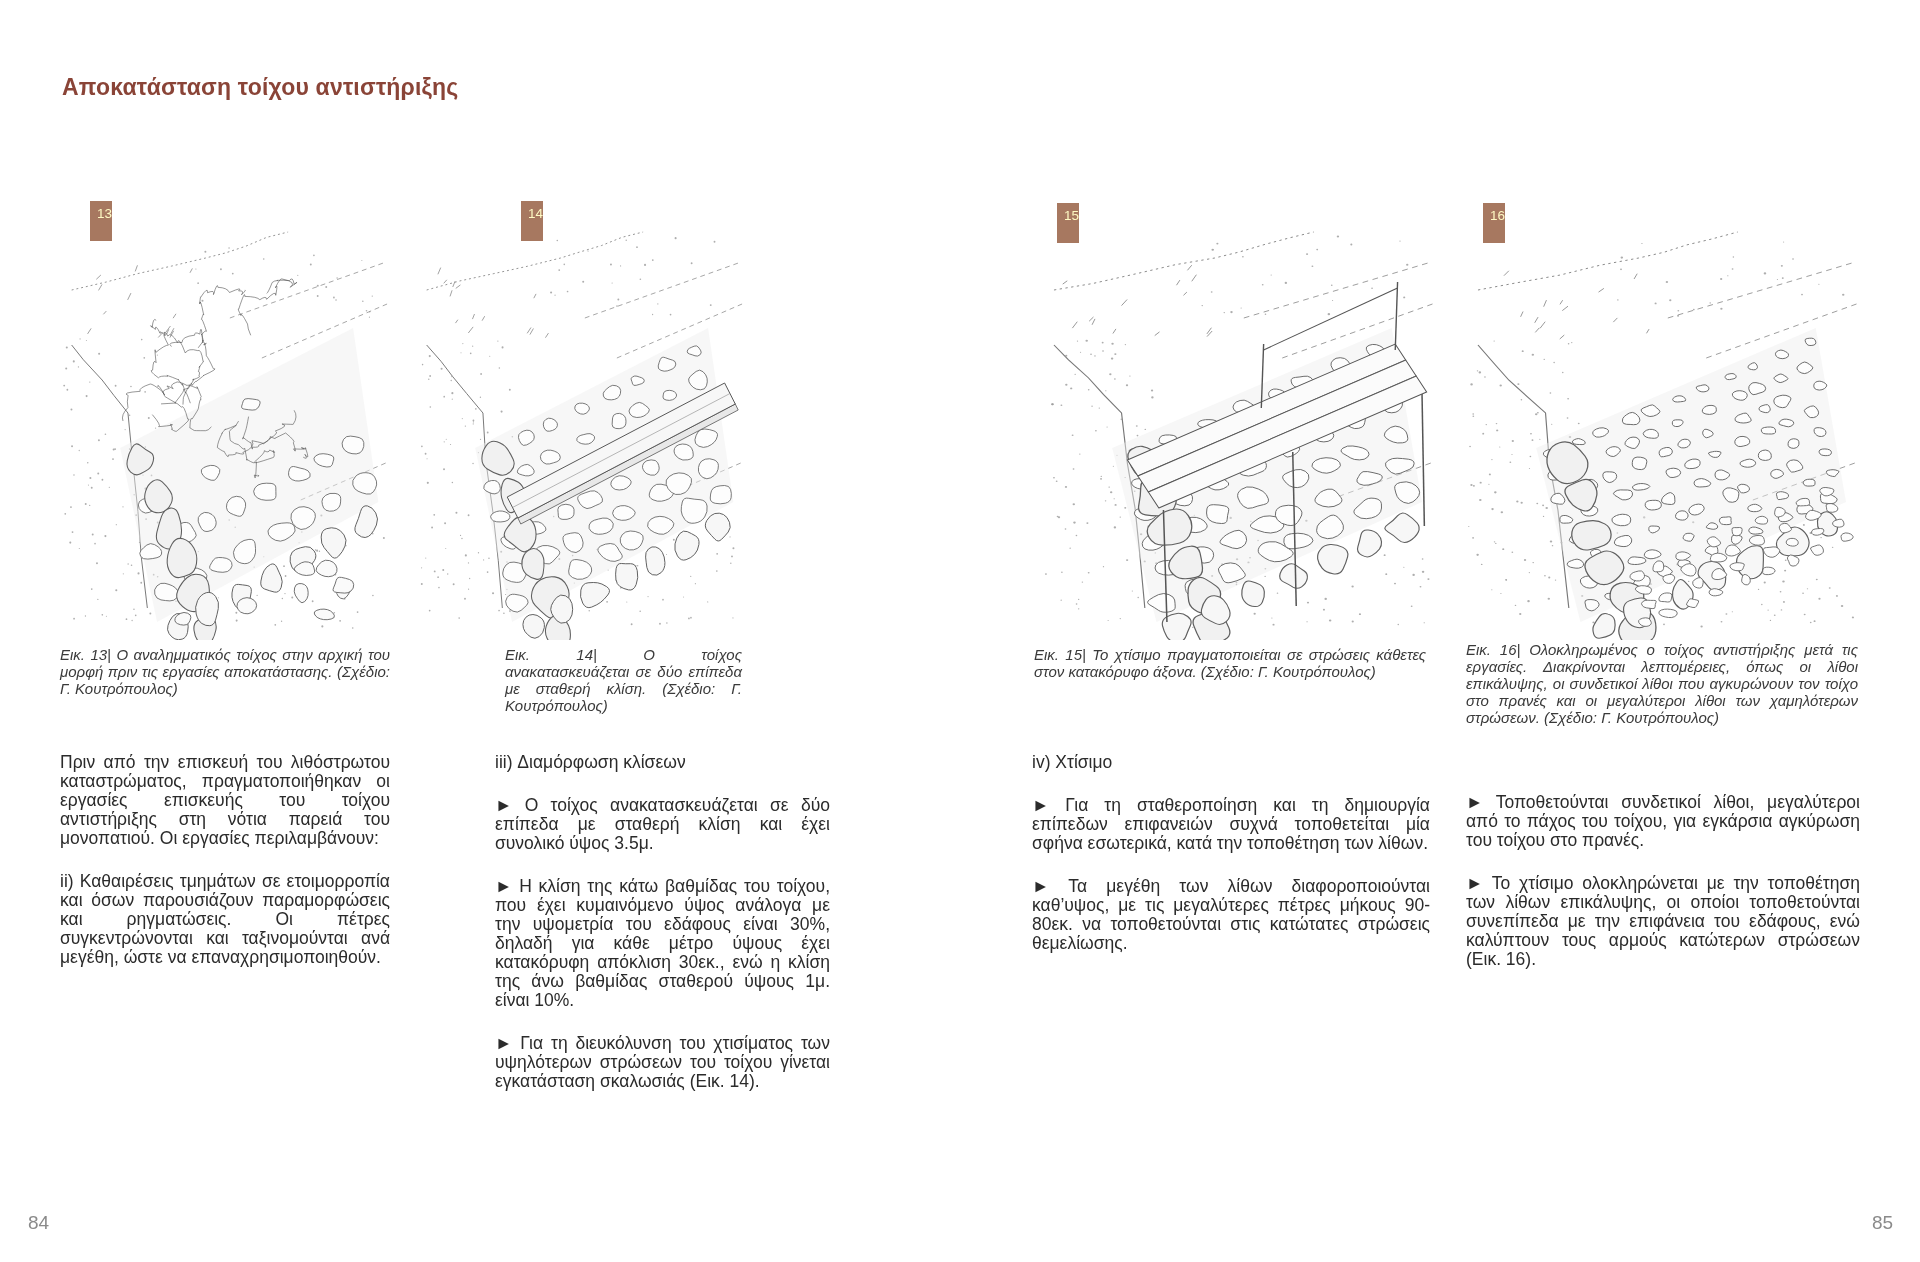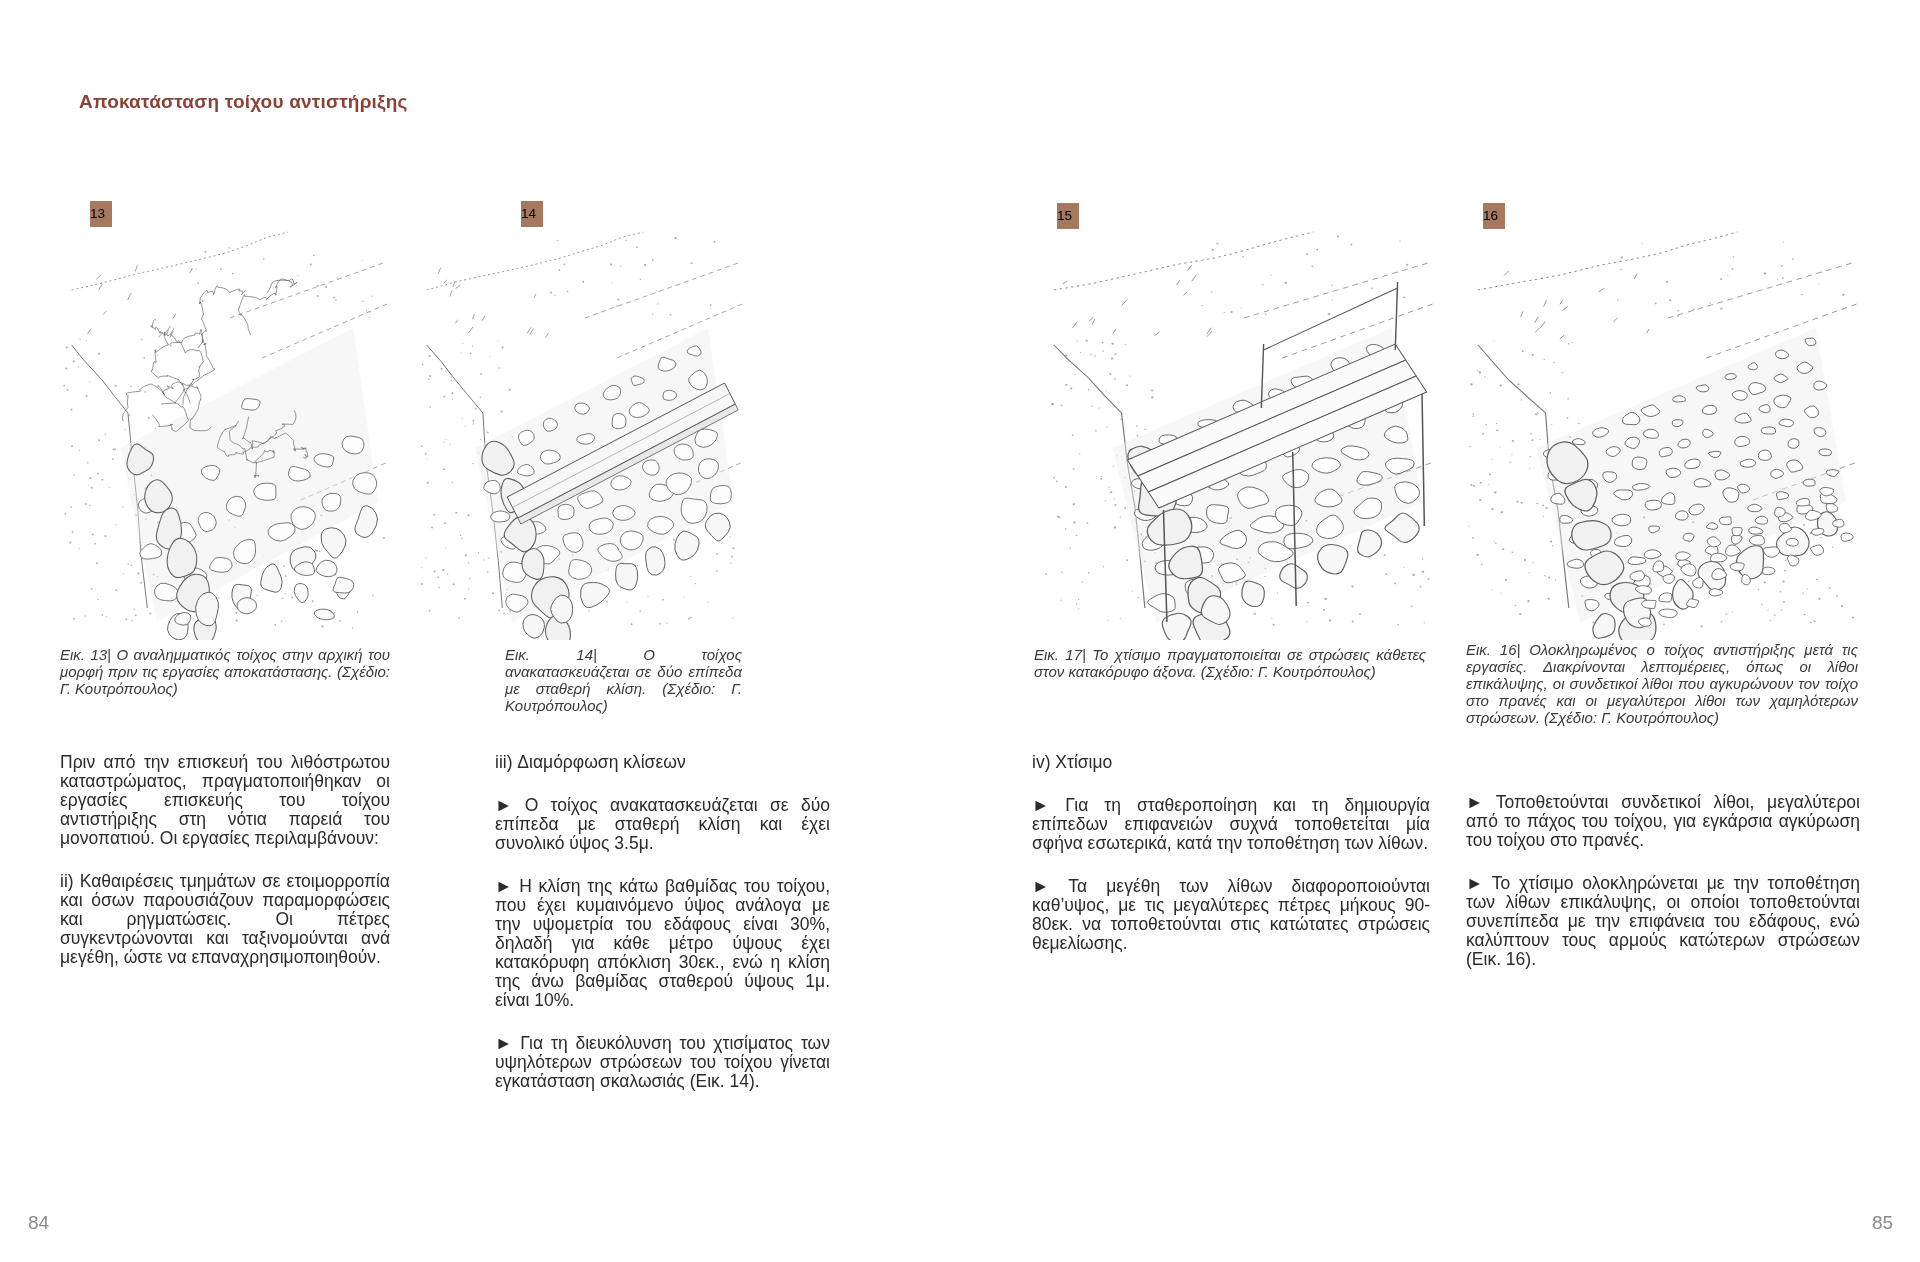--- a/index.html
+++ b/index.html
@@ -1,30 +1,30 @@
 <!DOCTYPE html>
 <html lang="el" style="--title-color: #8a4437; --badge-color: #a77860; --body-color: #2b2b2b; --caption-color: #3a3a3a; --pagenum-color: #8a8a8a;"><head>
 <meta charset="utf-8">
 <style>
   html,body{margin:0;padding:0;background:#ffffff;}
   .page{
     position:relative;width:1920px;height:1262px;background:#ffffff;overflow:hidden;
     font-family:"Liberation Sans","DejaVu Sans",sans-serif;
   }
   .title{
-    position:absolute;left:62px;top:74px;margin:17px;
-    font-size:19px;font-weight:700;letter-spacing:.2px;
+    position:absolute;left:62px;top:74px;margin:0;
+    font-size:23px;font-weight:700;letter-spacing:.2px;
     color:var(--title-color,#8a4437);
   }
   .figure{position:absolute;}
   .figure svg{width:100%;height:100%;display:block;}
   .fig-badge{
-    position:absolute;width:22px;height:26px;
-    background:var(--badge-color,#a77860);color:#000000;
-    font-size:13.5px;line-height:26px;text-align:left;
+    position:absolute;width:22px;height:40px;
+    background:var(--badge-color,#a77860);color:#fef9c3;
+    font-size:13.5px;line-height:26px;text-align:right;
   }
   .caption{
     position:absolute;font-size:15px;line-height:17px;
     color:var(--caption-color,#3a3a3a);text-align:justify;font-style:italic;
   }
   .bodycol{
     position:absolute;font-size:17.5px;line-height:19px;
     color:var(--body-color,#2b2b2b);text-align:justify;
   }
   .bodycol p{margin:0 0 24px 0;}
@@ -1114,21 +1114,21 @@
       </svg>
   </div>
 
   <div class="fig-badge" style="left:90px;top:201px">13</div>
   <div class="fig-badge" style="left:521px;top:201px">14</div>
   <div class="fig-badge" style="left:1057px;top:203px">15</div>
   <div class="fig-badge" style="left:1483px;top:203px">16</div>
 
   <div class="caption" style="left:60px;top:646px;width:330px">Εικ. 13| Ο αναλημματικός τοίχος στην αρχική του μορφή πριν τις εργασίες αποκατάστασης. (Σχέδιο: Γ. Κουτρόπουλος)</div>
   <div class="caption" style="left:505px;top:646px;width:237px">Εικ. 14| Ο τοίχος ανακατασκευάζεται σε δύο επίπεδα με σταθερή κλίση. (Σχέδιο: Γ. Κουτρόπουλος)</div>
-  <div class="caption" style="left:1034px;top:646px;width:392px">Εικ. 17| Το χτίσιμο πραγματοποιείται σε στρώσεις κάθετες στον κατακόρυφο άξονα. (Σχέδιο: Γ. Κουτρόπουλος)</div>
+  <div class="caption" style="left:1034px;top:646px;width:392px">Εικ. 15| Το χτίσιμο πραγματοποιείται σε στρώσεις κάθετες στον κατακόρυφο άξονα. (Σχέδιο: Γ. Κουτρόπουλος)</div>
   <div class="caption" style="left:1466px;top:641px;width:392px">Εικ. 16| Ολοκληρωμένος ο τοίχος αντιστήριξης μετά τις εργασίες. Διακρίνονται λεπτομέρειες, όπως οι λίθοι επικάλυψης, οι συνδετικοί λίθοι που αγκυρώνουν τον τοίχο στο πρανές και οι μεγαλύτεροι λίθοι των χαμηλότερων στρώσεων. (Σχέδιο: Γ. Κουτρόπουλος)</div>
 
   <div class="bodycol" style="left:60px;top:753px;width:330px">
     <p>Πριν από την επισκευή του λιθόστρωτου καταστρώματος, πραγματοποιήθηκαν οι εργασίες επισκευής του τοίχου αντιστήριξης στη νότια παρειά του μονοπατιού. Οι εργασίες περιλαμβάνουν:</p>
     <p>ii) Καθαιρέσεις τμημάτων σε ετοιμορροπία και όσων παρουσιάζουν παραμορφώσεις και ρηγματώσεις. Οι πέτρες συγκεντρώνονται και ταξινομούνται ανά μεγέθη, ώστε να επαναχρησιμοποιηθούν.</p>
   </div>
 
   <div class="bodycol" style="left:495px;top:753px;width:335px">
     <p>iii) Διαμόρφωση κλίσεων</p>
     <p>► Ο τοίχος ανακατασκευάζεται σε δύο επίπεδα με σταθερή κλίση και έχει συνολικό ύψος 3.5μ.</p>

